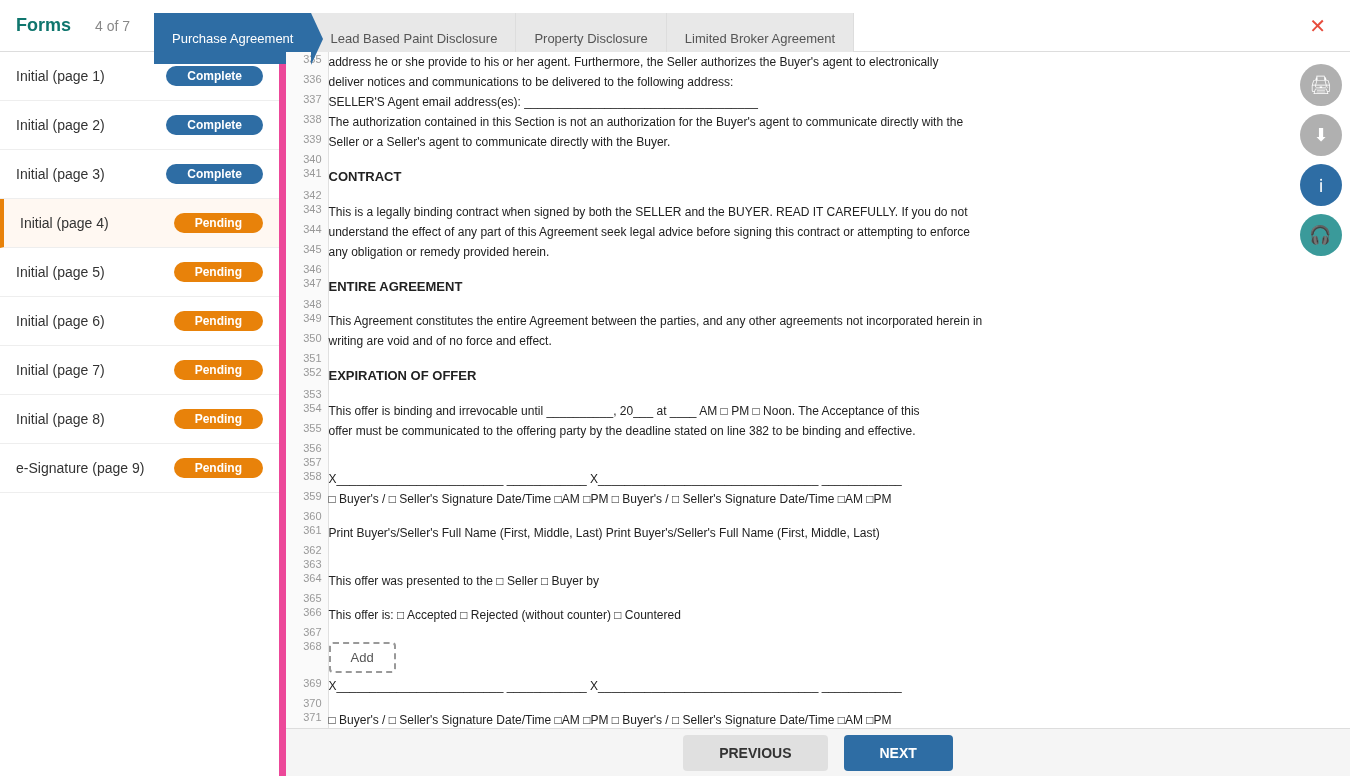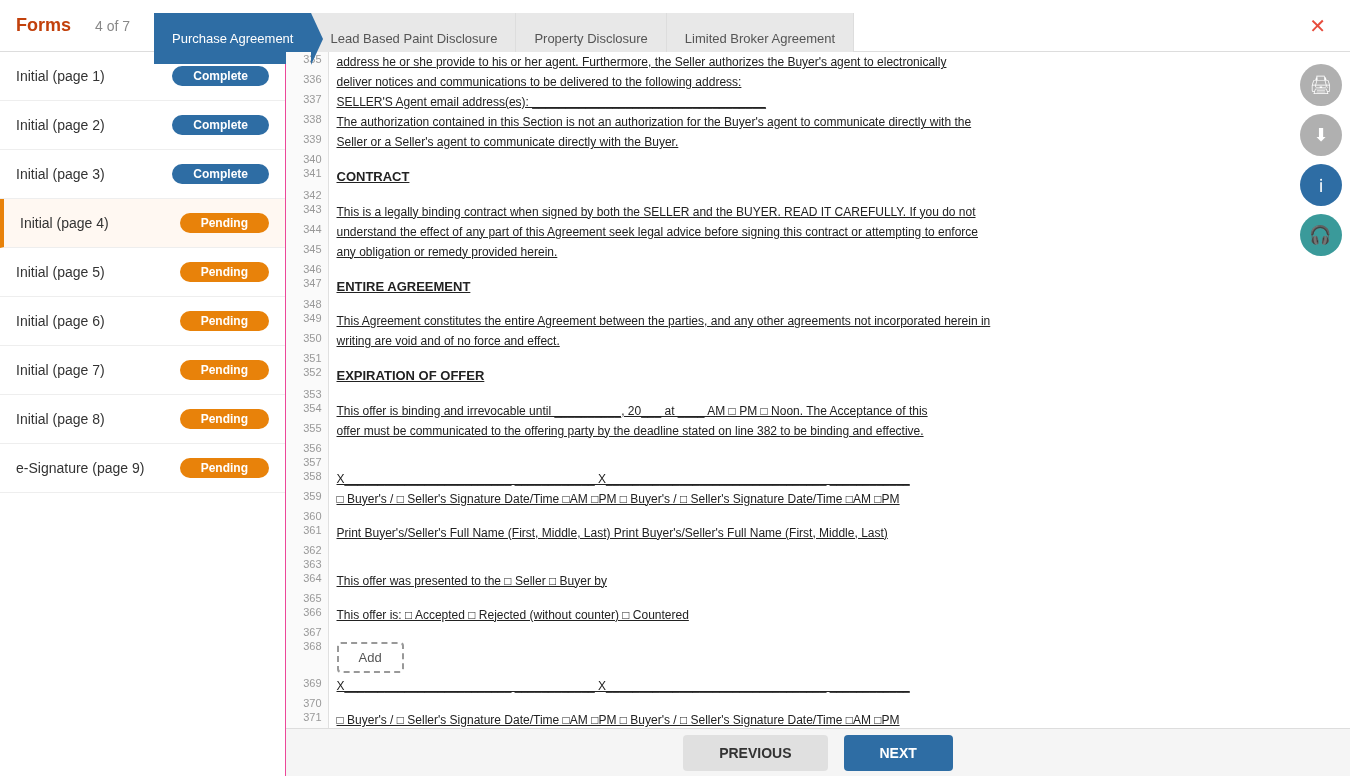--- a/index.html
+++ b/index.html
@@ -11,21 +11,21 @@
       align-items: center;
       background: #fff;
       border-bottom: 1px solid #ddd;
       height: 52px;
       padding: 0 16px;
       position: relative;
     }
     .forms-title {
       font-size: 18px;
       font-weight: bold;
-      color: #c2410c;
+      color: #0f766e;
       margin-right: 24px;
       white-space: nowrap;
     }
     .step-indicator {
       font-size: 14px;
       color: #888;
       margin-right: 24px;
       white-space: nowrap;
     }
     .tabs-container {
@@ -82,21 +82,21 @@
     .main-area {
       display: flex;
       flex: 1;
       overflow: hidden;
     }
 
     
     .sidebar {
       width: 286px;
       background: #fff;
-      border-right: 1px solid #ec4899;
+      border-right: 7px solid #ec4899;
       overflow-y: auto;
       flex-shrink: 0;
     }
     .sidebar-item {
       display: flex;
       align-items: center;
       justify-content: space-between;
       padding: 14px 16px;
       border-bottom: 1px solid #eee;
       cursor: pointer;
@@ -150,25 +150,24 @@
       color: #999;
       text-align: right;
       padding: 1px 6px 1px 2px;
       vertical-align: top;
       font-size: 11px;
       border-right: 1px solid #e0e0e0;
       background: #fafafa;
       user-select: none;
     }
     .doc-table td.line-content {
-      padding: 1px 8px;
+      padding: 1px 0;
       vertical-align: top;
       color: #222;
       line-height: 1.5;
-      text-decoration: underline;
     }
 
     .section-header {
       font-weight: bold;
       font-size: 13px;
       padding: 4px 0 2px 0;
     }
 
     
     .right-icons {

